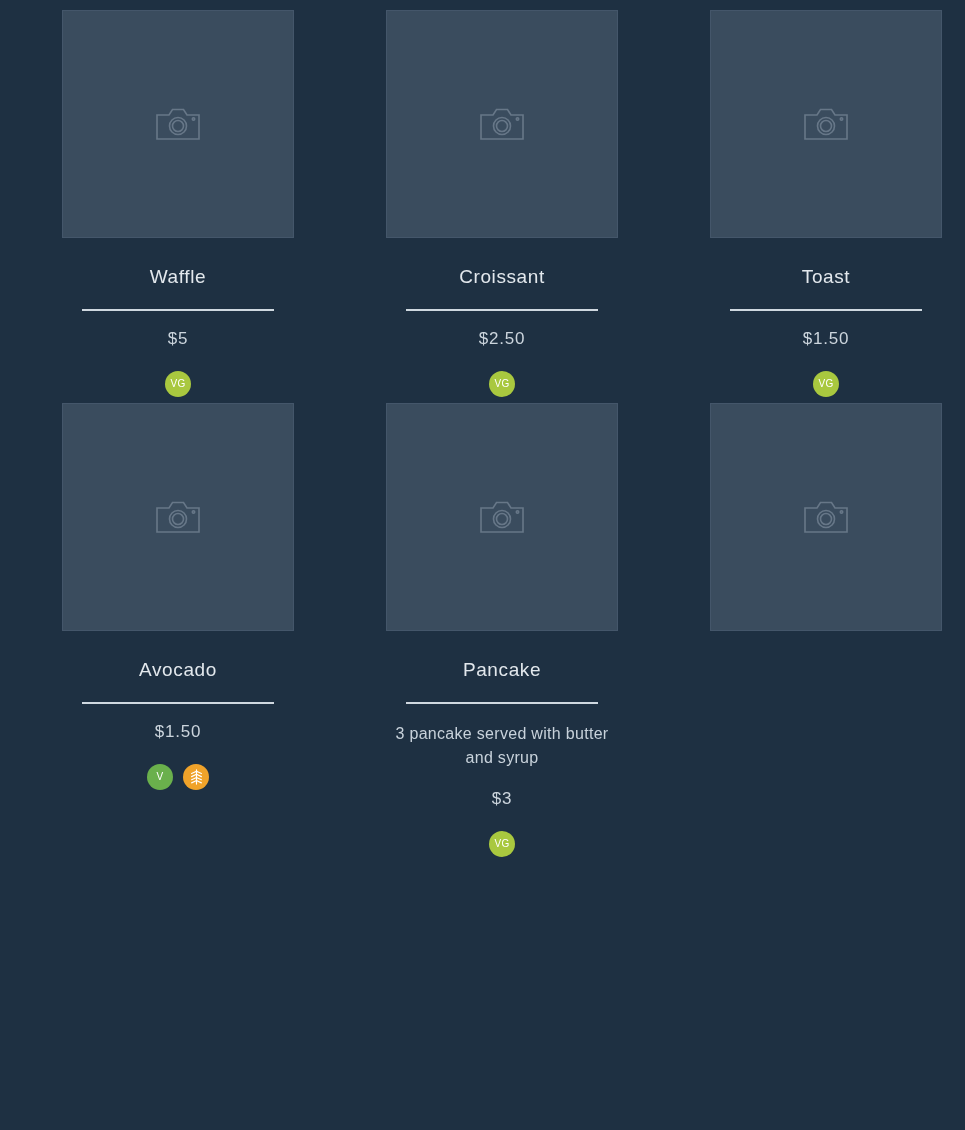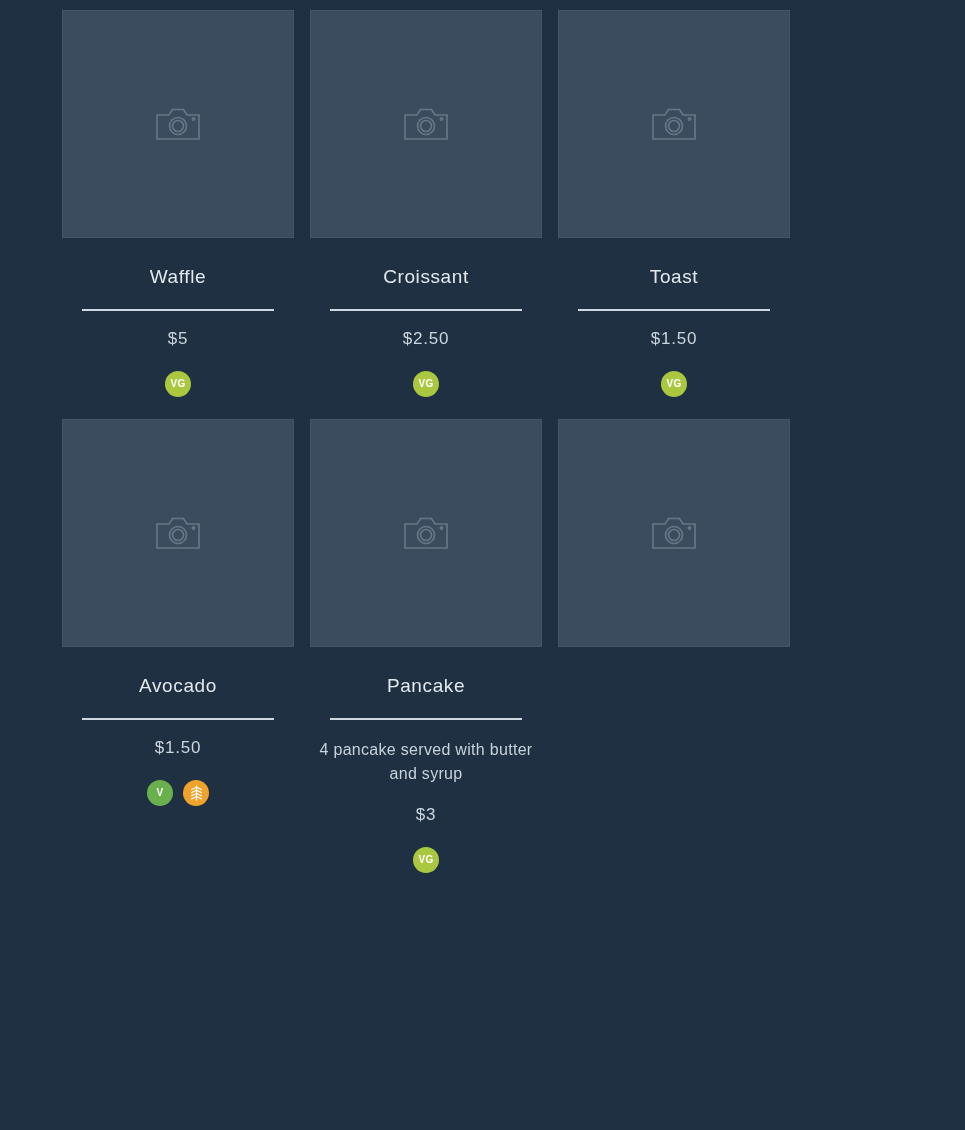--- a/index.html
+++ b/index.html
@@ -19,21 +19,20 @@
 
   .menu-grid {
     position: relative;
     width: 965px;
     padding: 10px 62px 0 62px;
     display: grid;
     grid-template-columns: repeat(3, 232px);
     column-gap: 92px;
     row-gap: 0;
     justify-content: start;
-    gap: 16px;
   }
 
   .menu-item {
     width: 232px;
     display: flex;
     flex-direction: column;
     align-items: center;
   }
 
   
@@ -119,21 +118,21 @@
   .item-tags:empty { margin-top: 0; min-height: 0; }
 
   .tag-badge {
     width: 26px;
     height: 26px;
     border-radius: 50%;
     display: flex;
     align-items: center;
     justify-content: center;
     font-size: 10px;
-    font-weight: 700;
+    font-weight: 400;
     letter-spacing: 0.3px;
     color: #ffffff;
     line-height: 1;
     flex: 0 0 auto;
   }
 
   .tag-badge.icon-badge { font-size: 0; }
 
   .wheat-icon { width: 15px; height: 16px; display: block; }
   .wheat-icon path, .wheat-icon line {
@@ -241,21 +240,21 @@
         <svg class="camera-icon" viewBox="0 0 46 38">
           <path d="M2 10 H14 L17.5 4.5 H28.5 L32 10 H44 V34 H2 Z"></path>
           <circle cx="23" cy="21" r="8.5"></circle>
           <circle cx="23" cy="21" r="5.5"></circle>
           <circle cx="38.5" cy="14" r="1.2" fill="#8c9bab" stroke="none"></circle>
         </svg>
       </div>
       <div class="item-body">
         <div class="item-name">Pancake</div>
         <div class="item-divider"></div>
-        <div class="item-desc">4 pancake served with butter and syrup</div>
+        <div class="item-desc">3 pancake served with butter and syrup</div>
         <div class="item-price">$3</div>
         <div class="item-tags">
           <div class="tag-badge" style="background: rgb(169, 200, 63);">VG</div>
         </div>
       </div>
     </div>
     <div class="menu-item">
       <div class="item-image">
         <svg class="camera-icon" viewBox="0 0 46 38">
           <path d="M2 10 H14 L17.5 4.5 H28.5 L32 10 H44 V34 H2 Z"></path>

